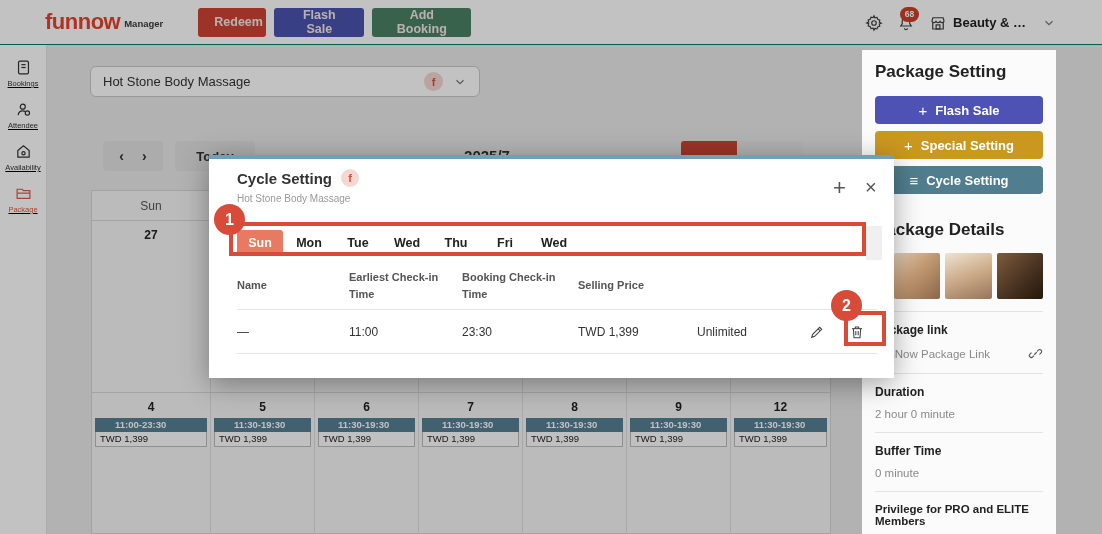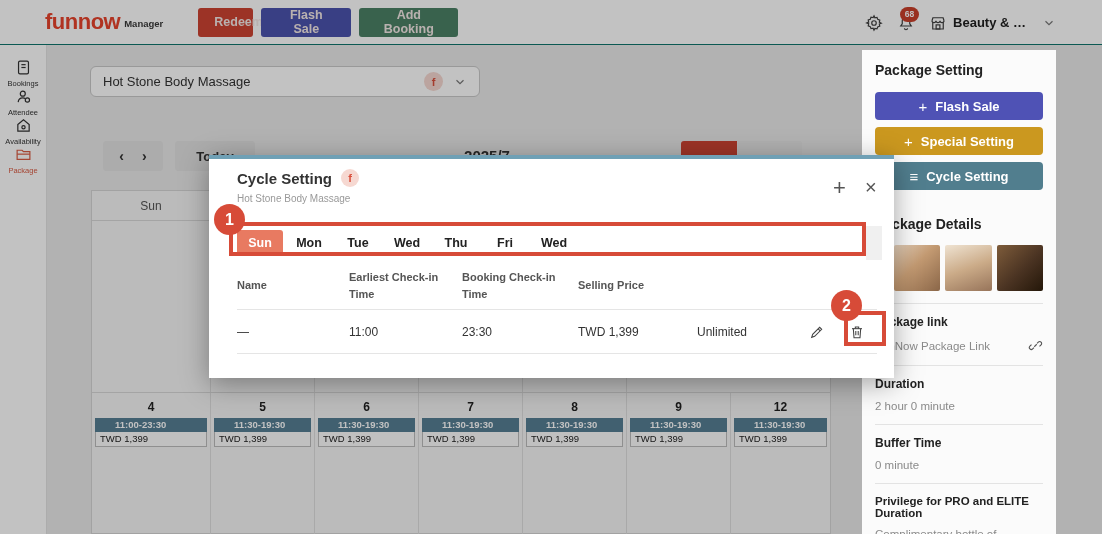--- a/index.html
+++ b/index.html
@@ -6,34 +6,34 @@
   body { font-family:"Liberation Sans", sans-serif; background:#888; }
   #app { position:relative; width:1102px; height:534px; background:#eaeaea; overflow:hidden; }
 
   
   #header { position:absolute; left:0; top:0; width:1102px; height:45px; background:#ffffff;
             border-bottom:1px solid #0f766e; display:flex; align-items:center; z-index:1; }
   .logo-text { font-size:22px; font-weight:800; color:#e8432c; letter-spacing:-0.5px; margin-left:45px; }
   .logo-suffix { font-size:9.5px; font-weight:bold; color:#3a3a3a; margin-left:4px; margin-top:2px; }
   .hdr-btn { height:29px; border:none; border-radius:3px; color:#f4e9e7; font-weight:bold; font-size:12.5px;
              padding:0 16px; margin-left:0; font-family:"Liberation Sans",sans-serif; cursor:pointer; }
-  #btn-redeem { margin-left:35px; width:55px; }
+  #btn-redeem { margin-left:35px; width:68px; }
   #btn-flashsale-hdr { margin-left:8px; width:90px; }
   #btn-addbooking { margin-left:8px; width:99px; }
   .hdr-right { position:absolute; right:46px; top:0; height:45px; display:flex; align-items:center; gap:14px; }
   .icon-sm { width:18px; height:18px; color:#3f3f3f; }
   .bell-wrap { position:relative; }
   .badge { position:absolute; top:-7px; left:3px; background:#c9402b; color:#fff; font-size:8.5px; font-weight:bold;
            min-width:19px; height:15px; border-radius:8px; display:flex; align-items:center; justify-content:center; padding:0 3px; }
   .account { font-size:13px; font-weight:bold; color:#222; display:flex; align-items:center; gap:6px; }
 
   
   #left-nav { position:absolute; left:0; top:45px; width:47px; height:489px; background:#ffffff;
               border-right:1px solid #e2e2e2; display:flex; flex-direction:column; align-items:center;
-              padding-top:14px; z-index:1; }
+              padding-top:14px; gap:13px; z-index:1;text-decoration:underline; }
   .nav-item { display:flex; flex-direction:column; align-items:center; gap:3px; width:47px; cursor:pointer; }
   .nav-item .lbl { font-size:7.5px; color:#333; }
   .nav-item svg { width:17px; height:17px; color:#333; }
   .nav-item.active .lbl { color:#d95b43; }
   .nav-item.active svg { color:#d95b43; }
 
   
   #main { position:absolute; left:47px; top:45px; width:785px; height:489px; z-index:1; }
   #pkg-select { position:absolute; left:43px; top:21px; width:390px; height:31px; background:#fff;
                 border:1px solid #c9c9c9; border-radius:6px; display:flex; align-items:center; font-size:13px;
@@ -67,21 +67,21 @@
   .slot { margin:4px 3px 0 3px; }
   .slot-time { background:#567f94; color:#fff; font-size:9.5px; font-weight:bold; padding:2px 20px; height:14px; line-height:10px; }
   .slot-price { background:#fdfdfd; border:1px solid #bdbdbd; border-top:none; color:#222; font-size:9.5px; padding:2px 4px; height:15px; line-height:10px; }
 
   
   .dim { position:absolute; background:rgba(0,0,0,0.24); z-index:5; }
 
   
   #right-panel { position:absolute; left:862px; top:50px; width:194px; height:484px; background:#fbfbfb; z-index:10;
                  padding:12px 13px; }
-  .panel-title { font-size:14px; font-weight:bold; color:#222; }
+  .panel-title { font-size:17px; font-weight:bold; color:#222; }
   .panel-btn { width:168px; height:28px; border:none; border-radius:4px; color:#fff; font-weight:bold; font-size:13px;
                display:flex; align-items:center; justify-content:center; gap:8px; margin-top:7px;
                font-family:"Liberation Sans",sans-serif; cursor:pointer; }
   .panel-btn .pfx { font-size:15px; font-weight:normal; }
   #pkg-details-title { margin-top:26px; }
   .photos { display:flex; gap:5px; margin-top:13px; margin-left:19px; }
   .photo { width:48px; height:46px; border-radius:2px; }
   .photo-1 { background:linear-gradient(135deg,#e6d3be 0%,#c39a72 45%,#8a6648 100%); }
   .photo-2 { background:linear-gradient(160deg,#efe3d2 0%,#cbab88 50%,#97745a 100%); }
   .photo-3 { background:linear-gradient(135deg,#7e5c3b 0%,#4a3322 55%,#241709 100%); }
@@ -219,20 +219,23 @@
       <div class="cal-row cal-head">
         <div class="cal-cell">Sun</div>
         <div class="cal-cell"></div>
           <div class="cal-cell"></div>
           <div class="cal-cell"></div>
         <div class="cal-cell"></div>
           <div class="cal-cell"></div>
           <div class="cal-cell"></div>
       </div>
       <div class="cal-row cal-week1">
+        <div class="cal-cell">
+          <div class="date-num">27</div>
+        </div>
         <div class="cal-cell"></div>
         <div class="cal-cell"></div>
         <div class="cal-cell"></div>
         <div class="cal-cell"></div>
         <div class="cal-cell"></div>
         <div class="cal-cell"></div>
       </div>
       <div class="cal-row cal-week2">
         <div class="cal-cell">
           <div class="date-num">4</div>
@@ -326,21 +329,21 @@
     <div class="divider"></div>
 
     <div class="sec-label">Duration</div>
     <div class="sec-value">2 hour 0 minute</div>
     <div class="divider"></div>
 
     <div class="sec-label">Buffer Time</div>
     <div class="sec-value">0 minute</div>
     <div class="divider"></div>
 
-    <div class="sec-label" style="font-size:11.5px;">Privilege for PRO and ELITE Duration</div>
+    <div class="sec-label" style="font-size:11.5px;">Privilege for PRO and ELITE Members</div>
     <div class="sec-value">Complimentary bottle of essential oil.</div>
 
   </aside>
 
   <div id="modal">
     <div id="modal-title-row">
       <span id="modal-title">Cycle Setting</span>
       <span class="f-badge" style="width:18px;height:18px;">f</span>
     </div>
     <div id="modal-subtitle">Hot Stone Body Massage</div>

